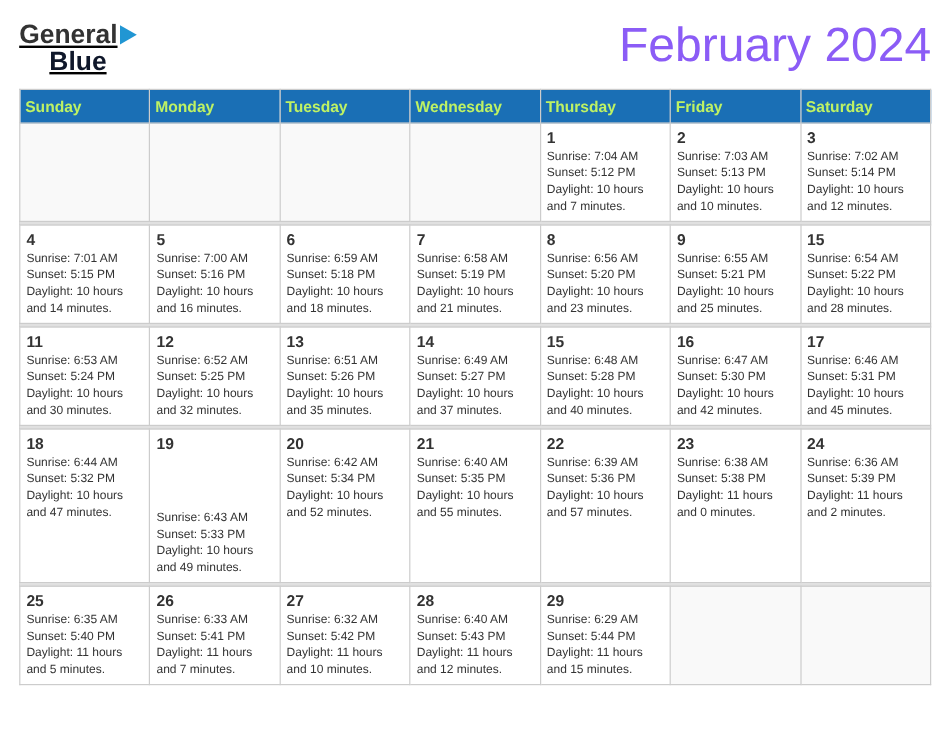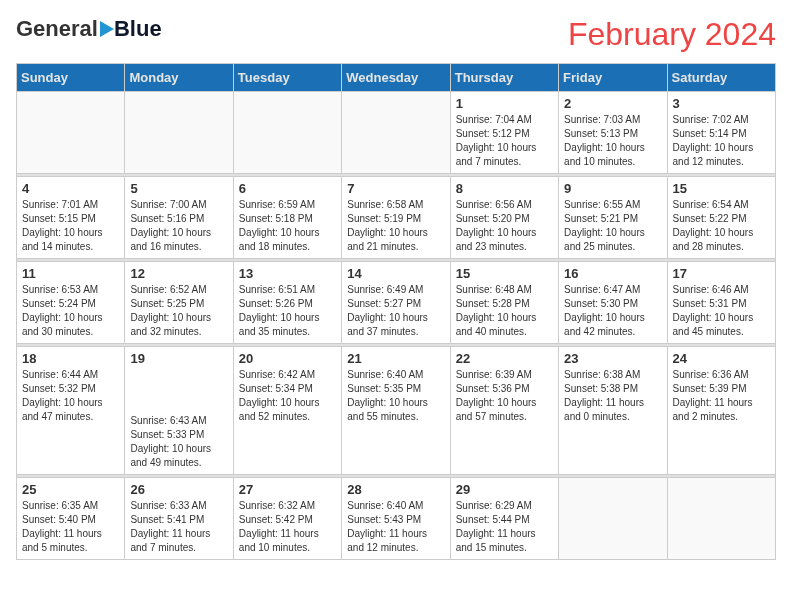--- a/index.html
+++ b/index.html
@@ -11,43 +11,44 @@
       padding: 16px;
     }
     .header {
       display: flex;
       justify-content: space-between;
       align-items: flex-start;
       margin-bottom: 10px;
     }
     .logo {
       display: flex;
-      flex-direction: row;
-      align-items: flex-end;
+      flex-direction: column;
+      align-items: center;
+      text-decoration: underline;
     }
     .logo-arrow {
       width: 0; height: 0;
       border-top: 8px solid transparent;
       border-bottom: 8px solid transparent;
       border-left: 14px solid #2196d3;
       display: inline-block;
       margin-left: 2px;
       vertical-align: middle;
     }
     .logo-line {
       display: flex;
       align-items: center;
     }
     .title-block { text-align: right; }
-    .month-title { font-size: 32px; color: #ef4444; font-weight: normal; }
+    .month-title { font-size: 40px; color: #8b5cf6; font-weight: normal; }
     .location-title { font-size: 15px; color: #555; }
     .calendar { width: 100%; border-collapse: collapse; }
     .calendar th {
       background: #1a6fb5;
-      color: #e5e5e5;
+      color: #bef264;
       font-size: 13px;
       padding: 6px 4px;
       text-align: left;
       border: 1px solid #ccc;
     }
     .calendar td {
       border: 1px solid #ccc;
       vertical-align: top;
       padding: 4px 5px;
       font-size: 10.5px;

